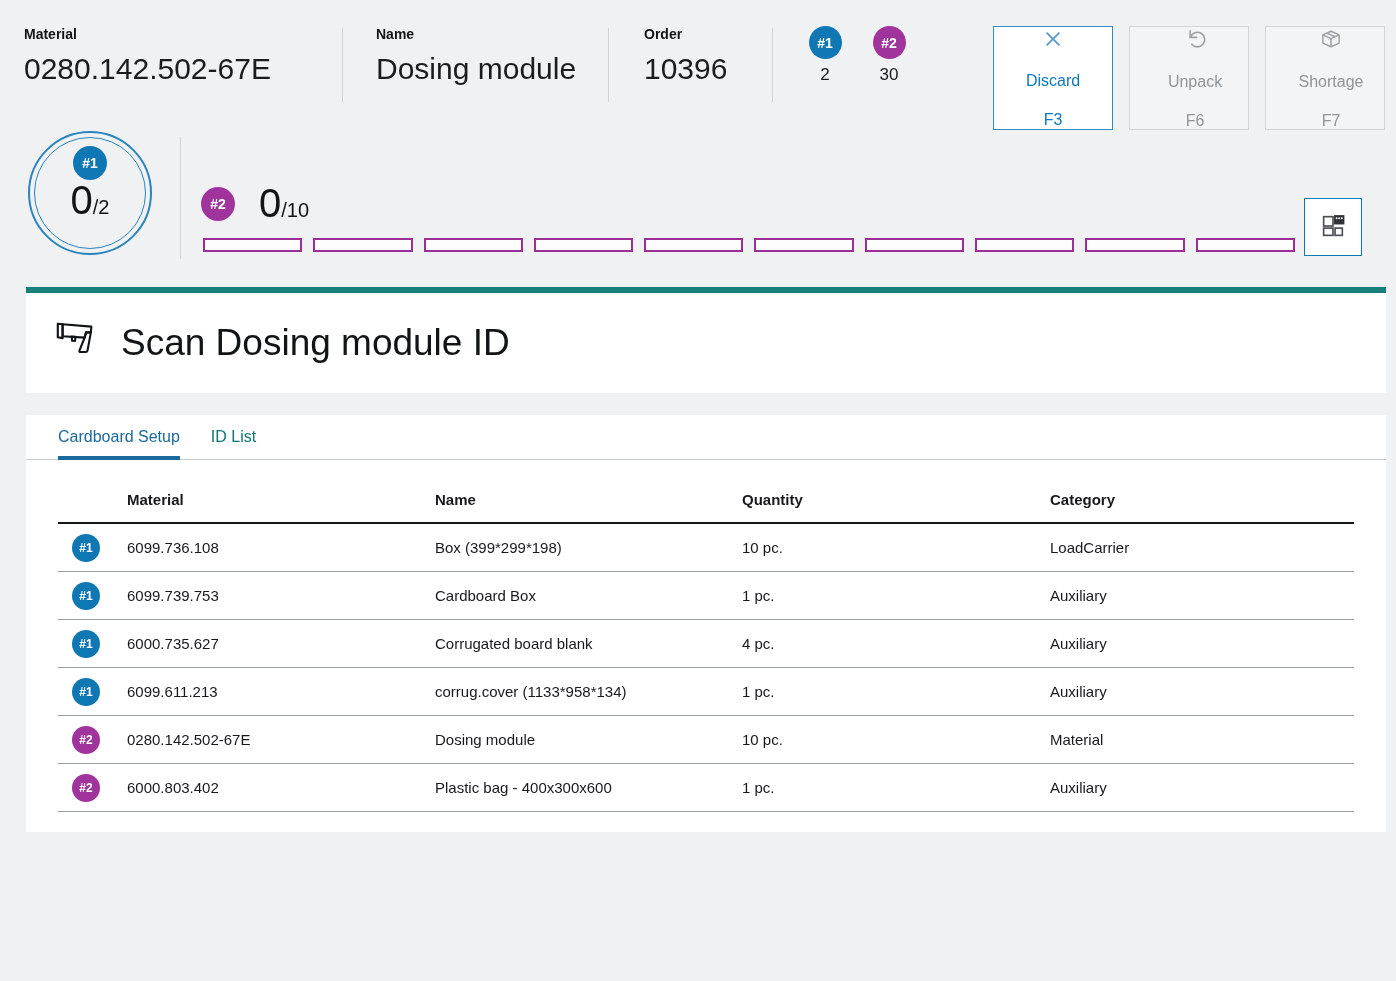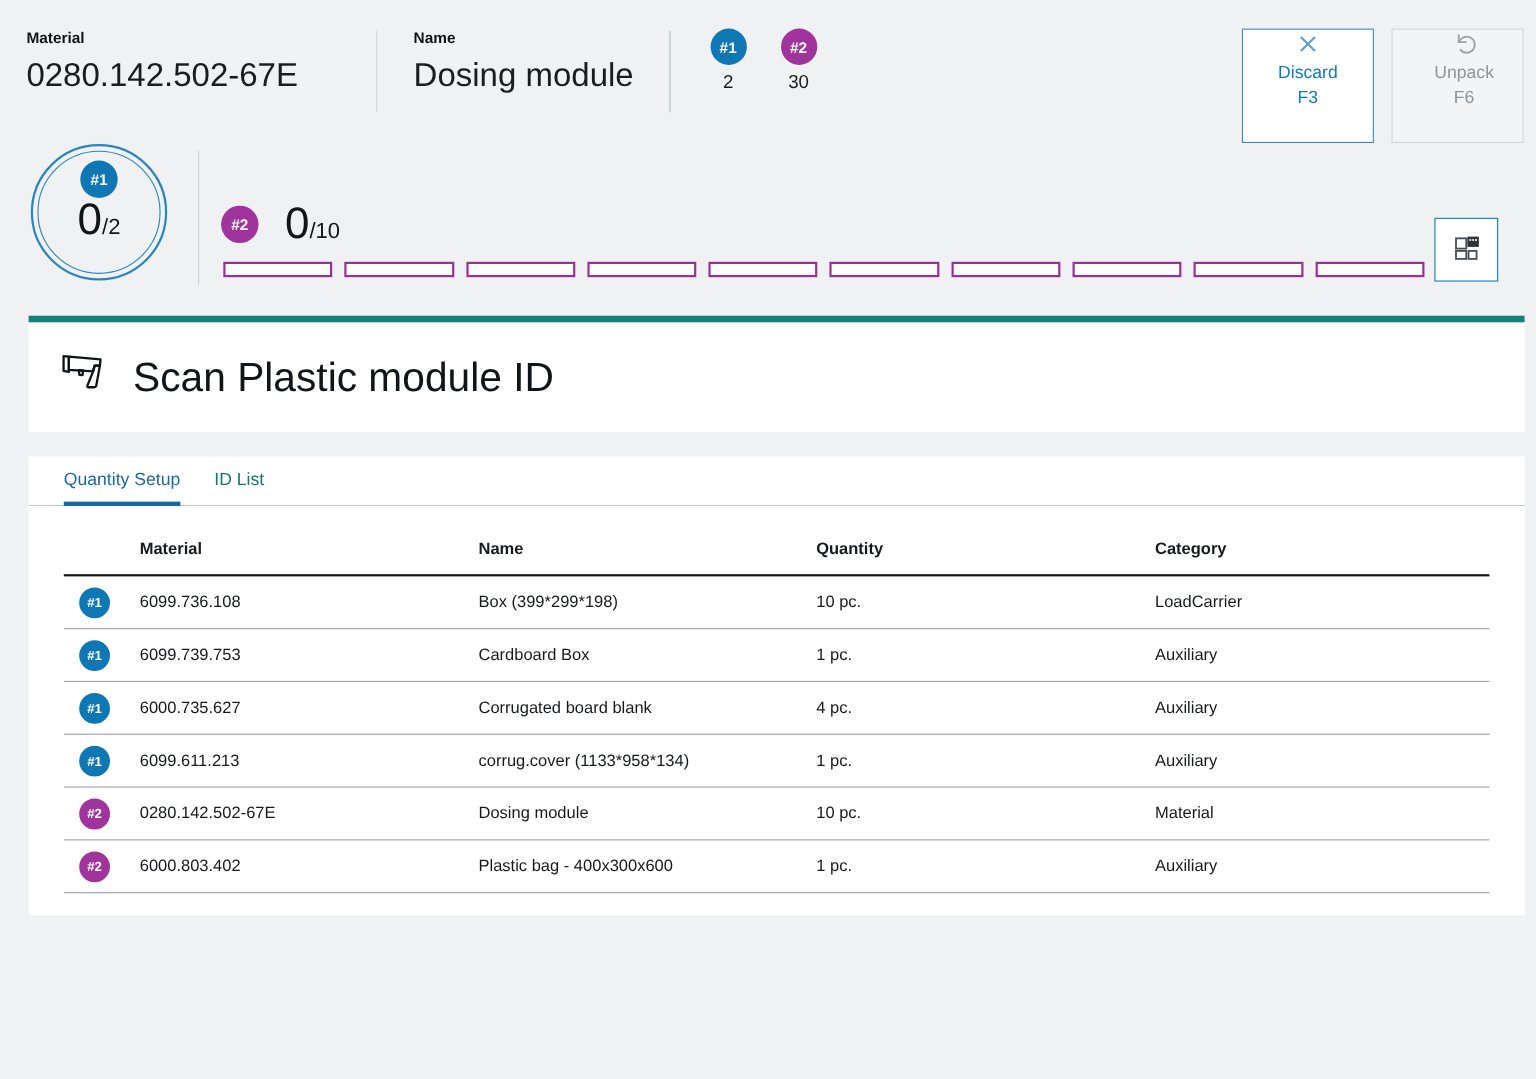--- a/index.html
+++ b/index.html
@@ -22,21 +22,21 @@
   .counters { display:flex; margin-left:28px; gap:16px; padding-top:0; }
   .counter { width:48px; text-align:center; }
   .badge { display:inline-flex; align-items:center; justify-content:center; border-radius:50%; color:#fff; font-weight:700; }
   .b1 { background:#0f78b4; }
   .b2 { background:#a1349c; }
   .badge-32 { width:33px; height:33px; font-size:14px; }
   .badge-34 { width:34px; height:34px; font-size:14px; }
   .badge-28 { width:28px; height:28px; font-size:12px; }
   .count-num { font-size:17px; margin-top:6px; color:#1a1d20; }
   .actions { margin-left:auto; display:flex; gap:16px; }
-  .action-btn { width:120px; height:104px; display:flex; flex-direction:column; align-items:center; gap:5px; font-size:16px; font-family:inherit; cursor:pointer; }
+  .action-btn { width:120px; height:104px; display:flex; flex-direction:column; align-items:center; justify-content:center; gap:21px; font-size:16px; font-family:inherit; cursor:pointer; }
   .action-btn .btn-icon { height:26px; display:flex; align-items:center; }
   .btn-enabled { background:#fff; border:1px solid #3389c6; color:#0d79c0; }
   .btn-disabled { background:#f3f4f5; border:1px solid #d2d6d9; color:#8e959b;padding-left:12px; }
   
   .progress-row { position:relative; height:154px; }
   .big-circle { position:absolute; left:28px; top:-2px; width:124px; height:124px; border:2px solid #2a84bd; border-radius:50%; display:flex; flex-direction:column; align-items:center; padding-top:13px; }
   .big-circle::after { content:""; position:absolute; inset:4px; border:1px solid #2a84bd; border-radius:50%; pointer-events:none; }
   .frac { white-space:nowrap; color:#121518; }
   .frac .cur { font-size:40px; font-weight:400; }
   .frac .tot { font-size:20px; }
@@ -69,20 +69,24 @@
   <div class="hfield hf1">
     <div class="hlabel">Material</div>
     <div class="hvalue">0280.142.502-67E</div>
   </div>
   <div class="vdiv"></div>
   <div class="hfield hf2">
     <div class="hlabel">Name</div>
     <div class="hvalue">Dosing module</div>
   </div>
   <div class="vdiv"></div>
+  <div class="hfield hf3">
+    <div class="hlabel">Order</div>
+    <div class="hvalue">10396</div>
+  </div>
   <div class="vdiv"></div>
 
   <div class="counters">
     <div class="counter">
       <span class="badge b1 badge-32">#1</span>
       <div class="count-num">2</div>
     </div>
     <div class="counter">
       <span class="badge b2 badge-32">#2</span>
       <div class="count-num">30</div>
@@ -102,20 +106,32 @@
     <button class="action-btn btn-disabled">
       <span class="btn-icon">
         <svg viewBox="0 0 32 32" width="26" height="26" fill="none" stroke="#9aa1a7" stroke-width="2" stroke-linecap="round">
           <path d="M10 6 L10 14 L18 14"></path>
           <path d="M10.5 13.5 A 9 9 0 1 1 12 22.5"></path>
         </svg>
       </span>
       <span>Unpack</span>
       <span>F6</span>
     </button>
+    <button class="action-btn btn-disabled">
+      <span class="btn-icon">
+        <svg viewBox="0 0 32 32" width="26" height="26" fill="none" stroke="#9aa1a7" stroke-width="1.8" stroke-linejoin="round">
+          <path d="M6 11 L16 6.5 L26 11 L16 15.5 Z"></path>
+          <path d="M6 11 L6 21 L16 25.5 L16 15.5"></path>
+          <path d="M26 11 L26 21 L16 25.5"></path>
+          <path d="M11 8.8 L21 13.2"></path>
+        </svg>
+      </span>
+      <span>Shortage</span>
+      <span>F7</span>
+    </button>
   </div>
 </header>
 
 <section class="progress-row">
   <div class="big-circle">
     <span class="badge b1 badge-34">#1</span>
     <div class="frac">
       <span class="cur">0</span><span class="tot">/2</span>
     </div>
   </div>
@@ -158,26 +174,26 @@
 
 <section class="scan-card">
   <span>
     <svg viewBox="0 0 48 48" width="46" height="46" fill="none" stroke="#111417" stroke-width="2.2" stroke-linejoin="round">
       <path d="M5 6 L10 6.5 L10 21 L5 20 Z"></path>
       <path d="M10 6.5 L40 9 L39.5 15 L34.5 15 L33 20.5 L10 19 Z"></path>
       <path d="M34.5 15 L39.5 15 L36 34 Q35.7 35.5 34 35.5 L28.5 35.5 Q27.3 35.5 27.6 34 L33 20.5 Z"></path>
       <path d="M19.5 19.3 L23.5 19.6 L23 24 L20 23.8 Z"></path>
     </svg>
   </span>
-  <span class="scan-text">Scan Plastic module ID</span>
+  <span class="scan-text">Scan Dosing module ID</span>
 </section>
 
 <section class="table-card">
   <div class="tabs">
-    <div class="tab active">Quantity Setup</div>
+    <div class="tab active">Cardboard Setup</div>
     <div class="tab">ID List</div>
   </div>
 
   <div class="tbl">
     <div class="thead">
       <div class="badge-cell"></div>
       <div>Material</div>
       <div>Name</div>
       <div>Quantity</div>
       <div>Category</div>

